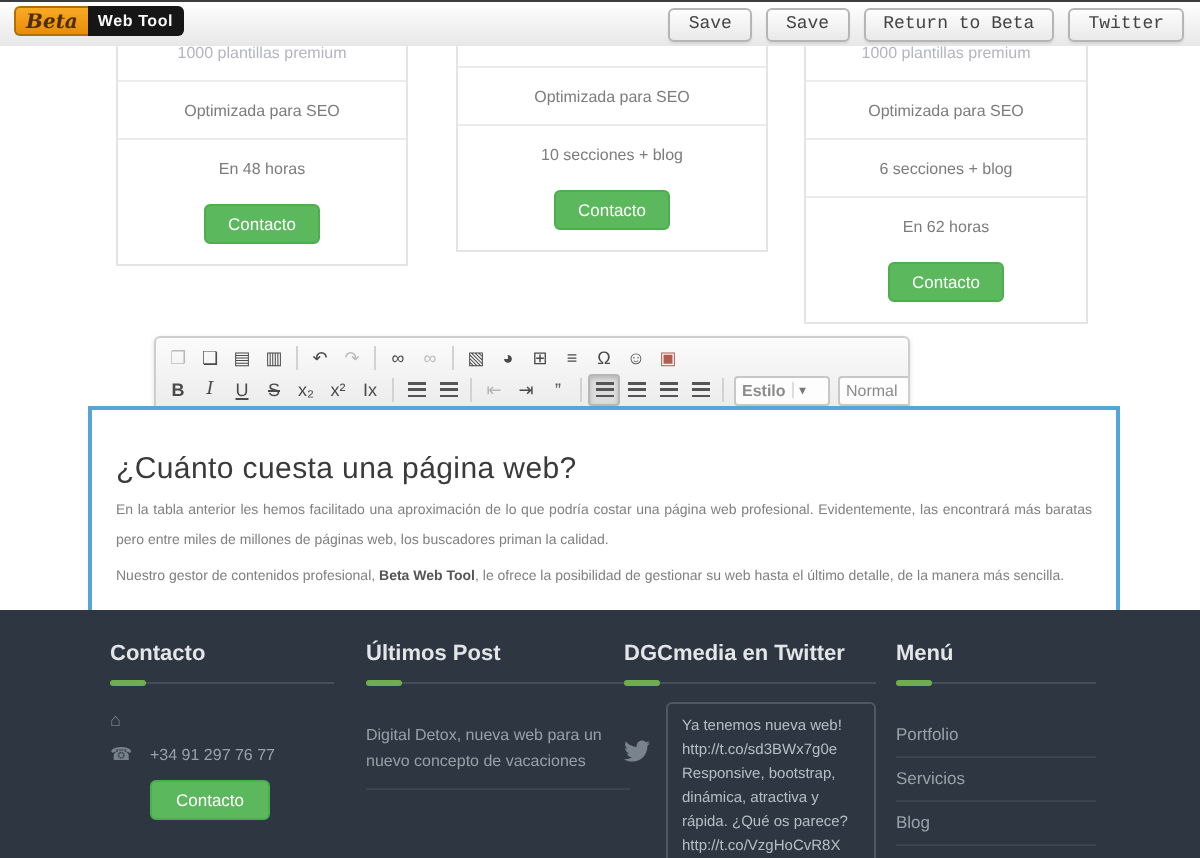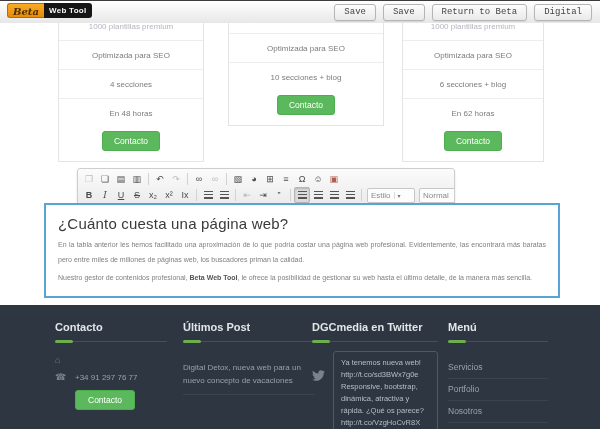--- a/index.html
+++ b/index.html
@@ -75,26 +75,26 @@
   .ic-list,.ic-bars{
     width:9px;height:9px;display:inline-block;
     background:repeating-linear-gradient(to bottom,#555 0 1.3px,transparent 1.3px 3.2px);
   }
   .tb-combo{
     display:inline-flex;align-items:center;gap:3px;height:13px;
     border:1px solid #c7c7c7;border-radius:2px;background:#fdfdfd;
     padding:0 3px;font-size:8px;color:#8b8b8b;margin:0 2px;
   }
   .tb-combo .caret{font-size:6px;color:#777;border-left:1px solid #ddd;padding-left:3px;}
-  .combo-style{width:40px;}
+  .combo-style{width:40px;font-weight:bold;}
   .combo-format{width:46px;justify-content:space-between;}
   
   .ed-content{
     position:absolute;left:44px;top:180px;width:488px;
-    border:2px solid #57a4d6;background:#fff;padding:4px 12px 8px;
+    border:2px solid #57a4d6;background:#fff;padding:15px 12px 8px;
   }
   .ed-content h2{
     margin:6px 0 6px;font-size:15px;font-weight:400;color:#3a3a3a;letter-spacing:.2px;
   }
   .ed-content p{
     margin:4px 0 2px;font-size:7px;color:#7f7f7f;line-height:2.1;text-align:justify;
   }
   .ed-content b{color:#555;}
   
   .site-footer{
@@ -135,36 +135,35 @@
 
 <div class="admin-bar">
   <div class="logo">
     <span class="logo-beta">Beta</span>
     <span class="logo-tool">Web Tool</span>
   </div>
   <div class="bar-buttons">
     <span class="bar-btn">Save</span>
     <span class="bar-btn">Save</span>
     <span class="bar-btn">Return to Beta</span>
-    <span class="bar-btn">Digital</span>
+    <span class="bar-btn">Twitter</span>
   </div>
 </div>
 
 <div class="preview">
 
   <svg class="blue-frag" width="42" height="12" viewBox="0 0 42 12">
     <path d="M2 0 L10 9" stroke="#2b55b8" stroke-width="3" fill="none"></path>
     <path d="M14 2 L24 10" stroke="#2b55b8" stroke-width="3" fill="none"></path>
   </svg>
 
   <div class="card card1">
     <div class="card-rows">
         <div class="card-row muted">1000 plantillas premium</div>
         <div class="card-row">Optimizada para SEO</div>
-        <div class="card-row">4 secciones</div>
         <div class="card-row">En 48 horas</div>
       </div>
     <div class="card-btn">Contacto</div>
   </div>
   <div class="card card2">
     <div class="card-rows">
         <div class="card-row muted"></div>
         <div class="card-row">Optimizada para SEO</div>
         <div class="card-row">10 secciones + blog</div>
       </div>
@@ -302,19 +301,18 @@
   </div>
 
   <div class="f-col f-col4">
     <div class="f-title">Menú</div>
     <div class="f-line">
         <span class="seg"></span>
         <span class="rest"></span>
       </div>
     <div class="menu-list">
 
-    <div class="menu-item">Servicios</div>
-        <div class="menu-item">Portfolio</div>
-        <div class="menu-item">Nosotros</div>
+    <div class="menu-item">Portfolio</div>
+        <div class="menu-item">Servicios</div>
         <div class="menu-item">Blog</div>
       </div>
   </div>
 </div>
 
 </body></html>

